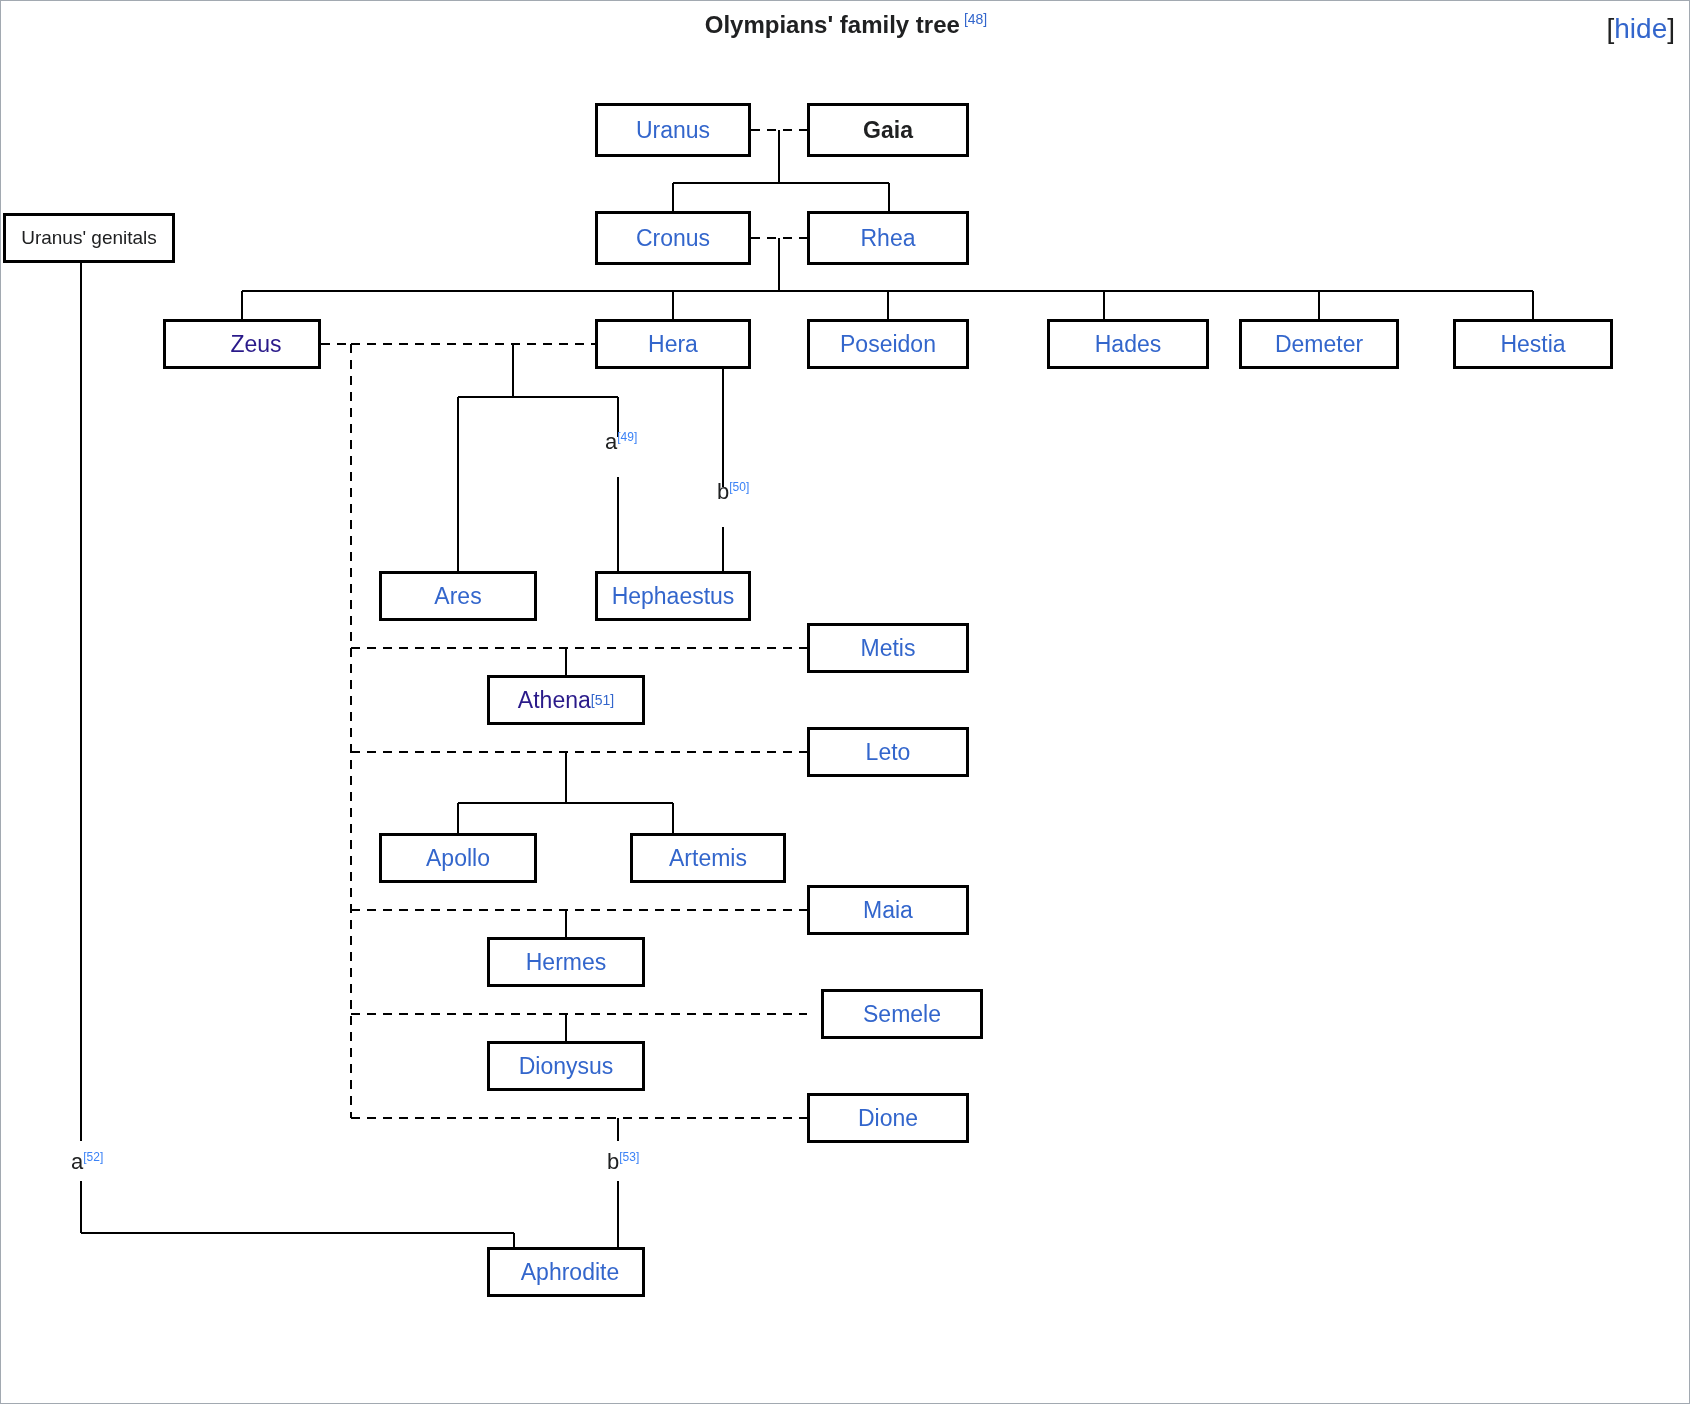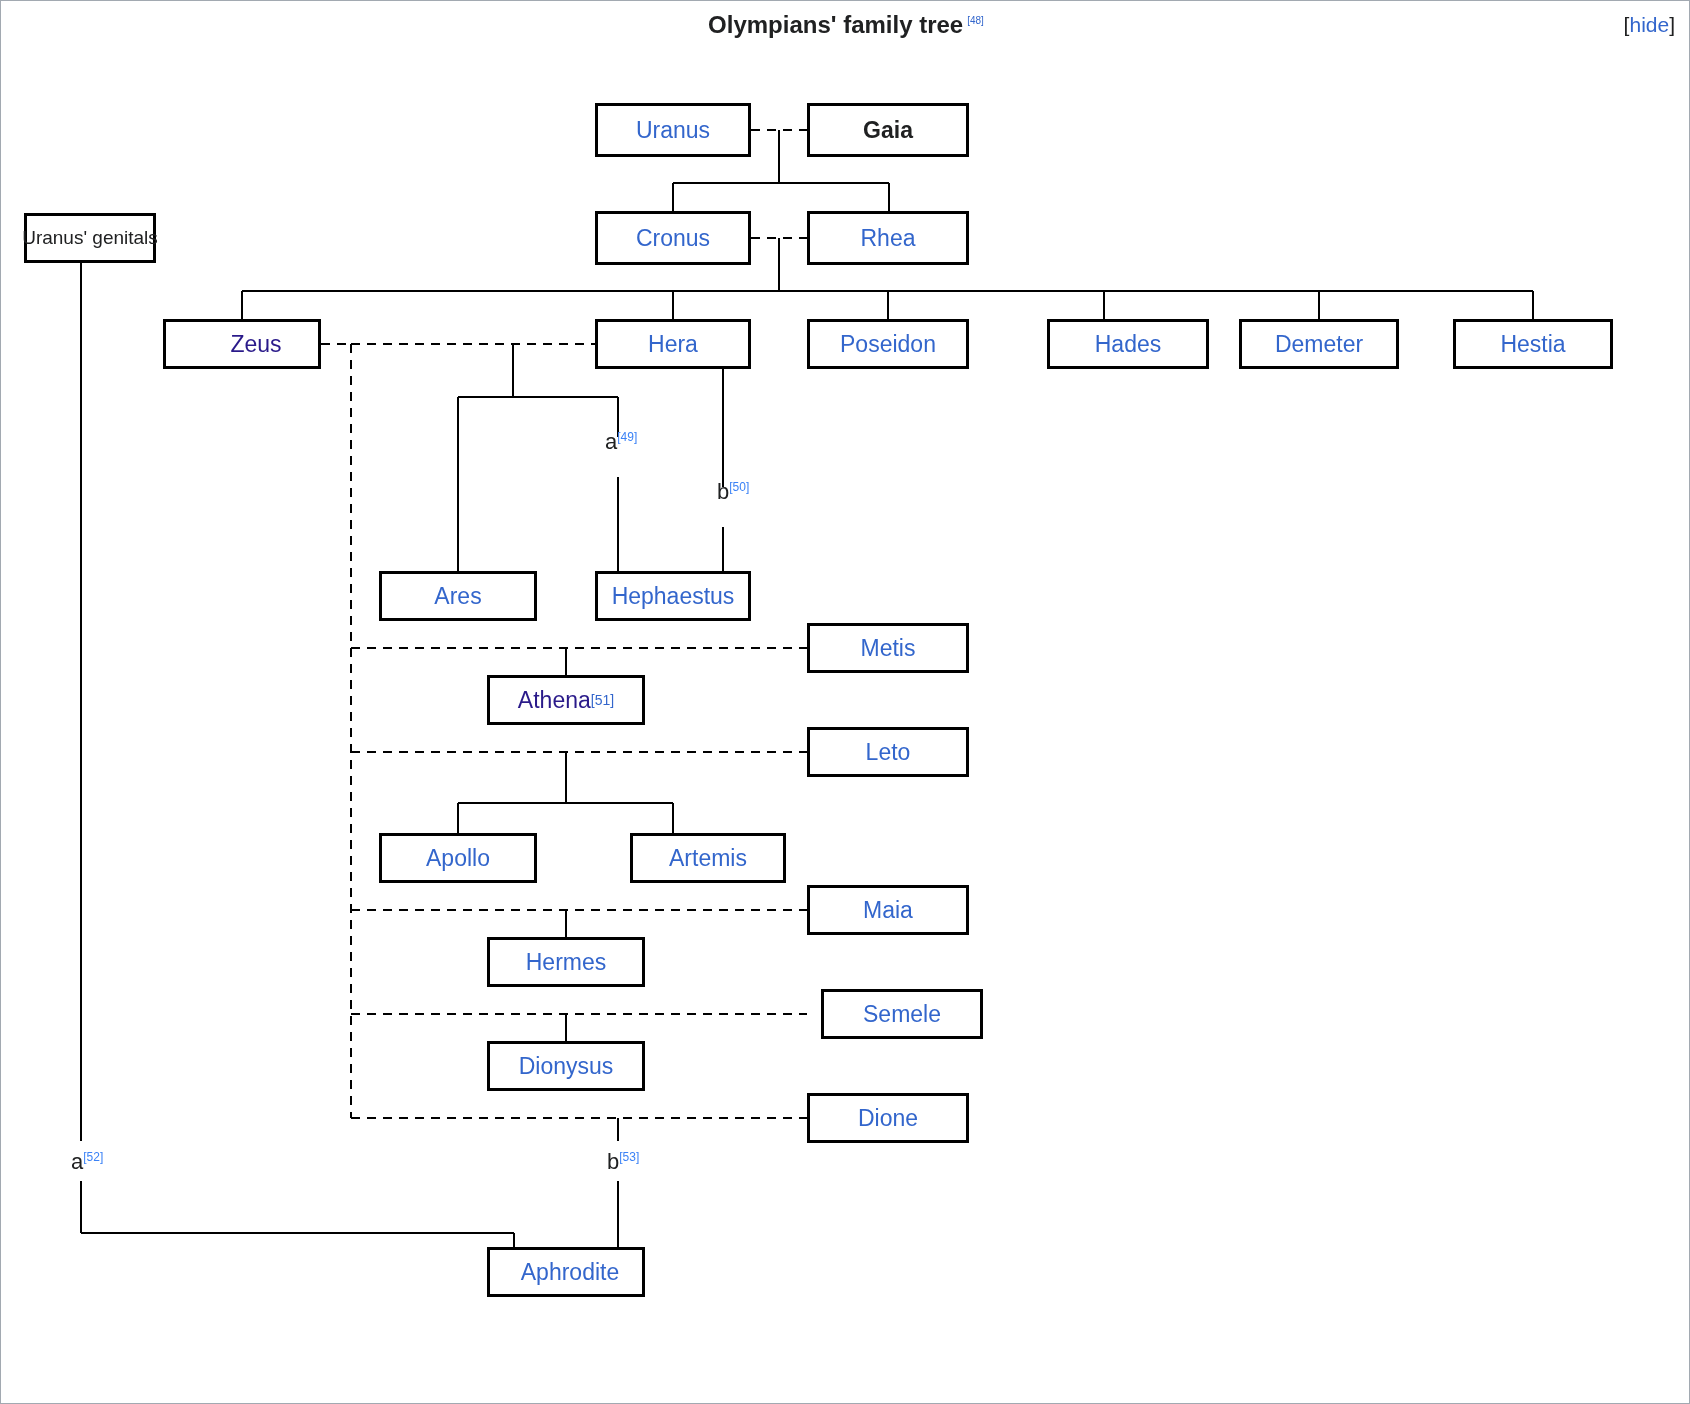--- a/index.html
+++ b/index.html
@@ -23,30 +23,30 @@
   #tree-title{
     position:absolute;
     left:0; top:10px; width:1690px;
     text-align:center;
     font-size:24px;
     font-weight:bold;
     color:#202122;
     white-space:nowrap;
   }
   #tree-title .ref{
-    font-size:10px;
+    font-size:14px;
     font-weight:normal;
     color:#3366cc;
     vertical-align:super;
     margin-left:4px;
   }
   #hide-link{
     position:absolute;
     right:16px; top:12px;
-    font-size:21px;
+    font-size:28px;
     color:#3366cc;
     cursor:pointer;
   }
   #hide-link .brk{color:#202122;}
 
   
   #wires{
     position:absolute;
     left:0; top:0;
     width:1690px; height:1404px;
@@ -175,21 +175,21 @@
   </div>
 
   <div class="node" style="left:594px;top:102px;width:156px;height:54px;">
     <span>Uranus</span>
   </div>
 
   <div class="node bold" style="left:806px;top:102px;width:162px;height:54px;">
     <span>Gaia</span>
   </div>
 
-  <div class="node plain" style="left:2px;top:212px;width:132px;height:50px;margin-left:21px;">
+  <div class="node plain" style="left:2px;top:212px;width:172px;height:50px;">
     <span>Uranus' genitals</span>
   </div>
 
   <div class="node" style="left:594px;top:210px;width:156px;height:54px;">
     <span>Cronus</span>
   </div>
 
   <div class="node" style="left:806px;top:210px;width:162px;height:54px;">
     <span>Rhea</span>
   </div>

